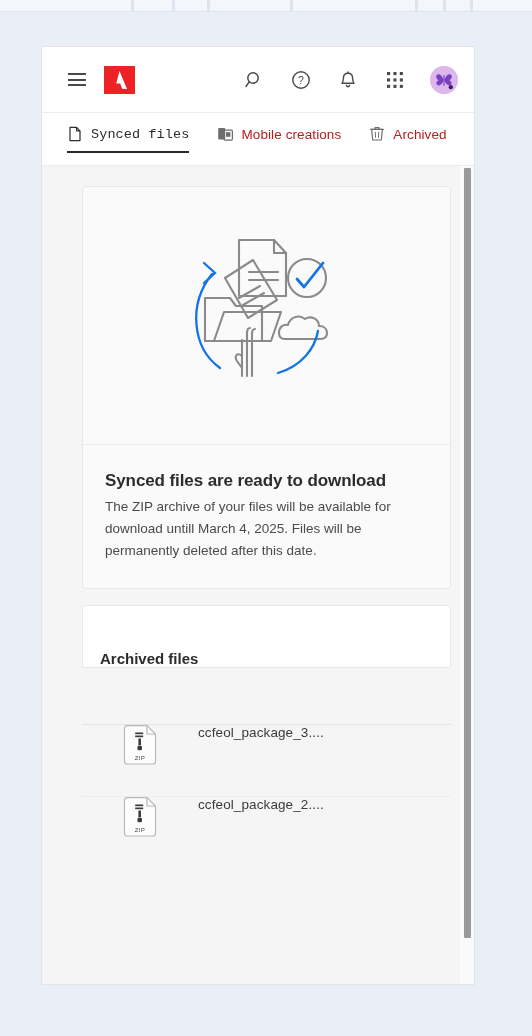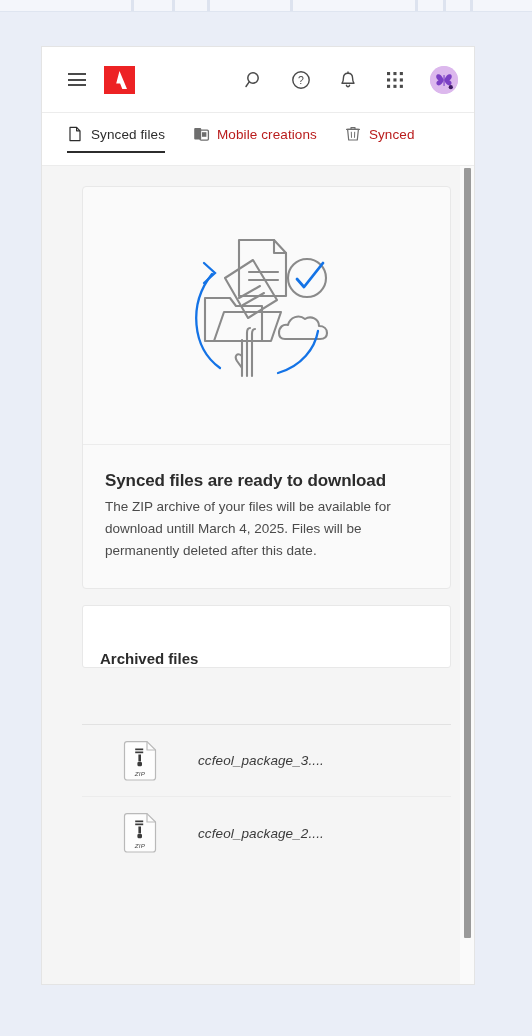--- a/index.html
+++ b/index.html
@@ -118,21 +118,21 @@
     cursor: pointer;
     padding-bottom: 11px;
     position: relative;
   }
   .tab-label {
     font-size: 13.5px;
     color: #b91c1c;
     white-space: nowrap;
     letter-spacing: .1px;
   }
-  .tab.active .tab-label { color: #2c2c2c; }
+  .tab.active .tab-label { color: #2c2c2c; font-family: Liberation Mono, monospace; }
   .tab.active::after {
     content: "";
     position: absolute;
     left: 0; right: 0; bottom: 0;
     height: 2px;
     background: #2c2c2c;
   }
   .tab-ico { width: 16px; height: 16px; line-height: 0; flex: none; }
 
   
@@ -193,24 +193,23 @@
   
   .file-list { margin-top: 56px; }
   .file-divider {
     height: 1px;
     background: #e2e2e2;
     margin: 0 0 0 0;
   }
   .file-row {
     height: 72px;
     display: flex;
-    align-items: center;
+    align-items: flex-start;
     border-bottom: 1px solid #ececec;
     cursor: pointer;
-    font-style: italic;
   }
   .file-row:last-child { border-bottom: none; }
   .file-icon-cell {
     width: 116px;
     display: flex;
     justify-content: center;
     flex: none;
   }
   .file-name {
     font-size: 13.5px;
@@ -354,21 +353,21 @@
     <div class="tab">
       <span class="tab-ico">
         <svg width="16" height="16" viewBox="0 0 16 16">
           <path d="M2.6 3.4 L13.4 3.4 L12.3 14 L3.7 14 Z" fill="none" stroke="#6e6e6e" stroke-width="1.2" stroke-linejoin="round"></path>
           <line x1="1.6" y1="3.4" x2="14.4" y2="3.4" stroke="#6e6e6e" stroke-width="1.2" stroke-linecap="round"></line>
           <path d="M6 3.4 L6 1.6 L10 1.6 L10 3.4" fill="none" stroke="#6e6e6e" stroke-width="1.2" stroke-linejoin="round"></path>
           <line x1="6.3" y1="5.8" x2="6.5" y2="11.8" stroke="#6e6e6e" stroke-width="1"></line>
           <line x1="9.7" y1="5.8" x2="9.5" y2="11.8" stroke="#6e6e6e" stroke-width="1"></line>
         </svg>
       </span>
-      <span class="tab-label">Synced</span>
+      <span class="tab-label">Archived</span>
     </div>
 
   </div>
 
   <div class="content">
     <div class="scroll-inner">
 
       <div class="hero-card">
 
         <div class="hero-art">

